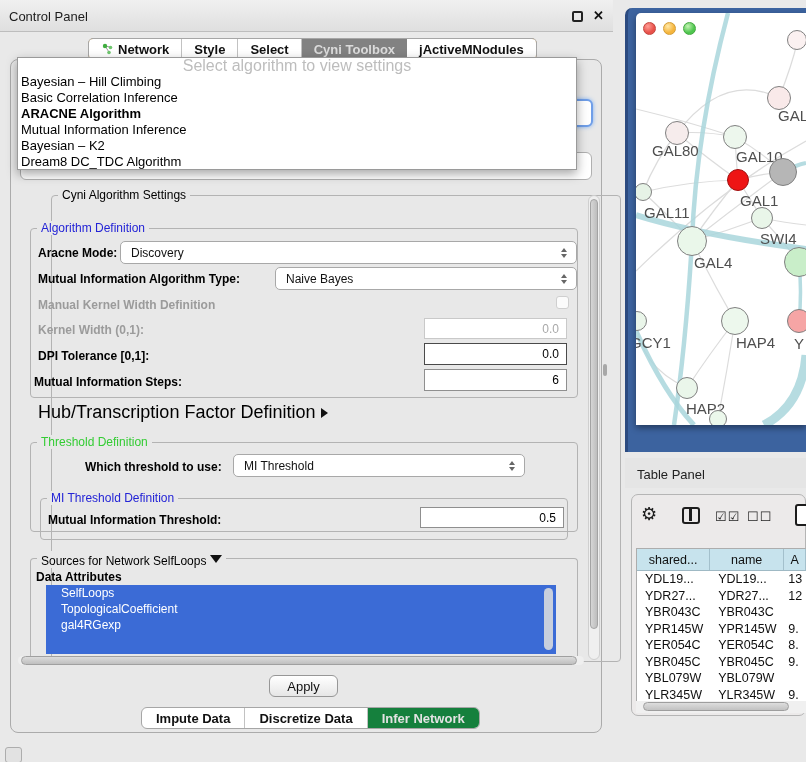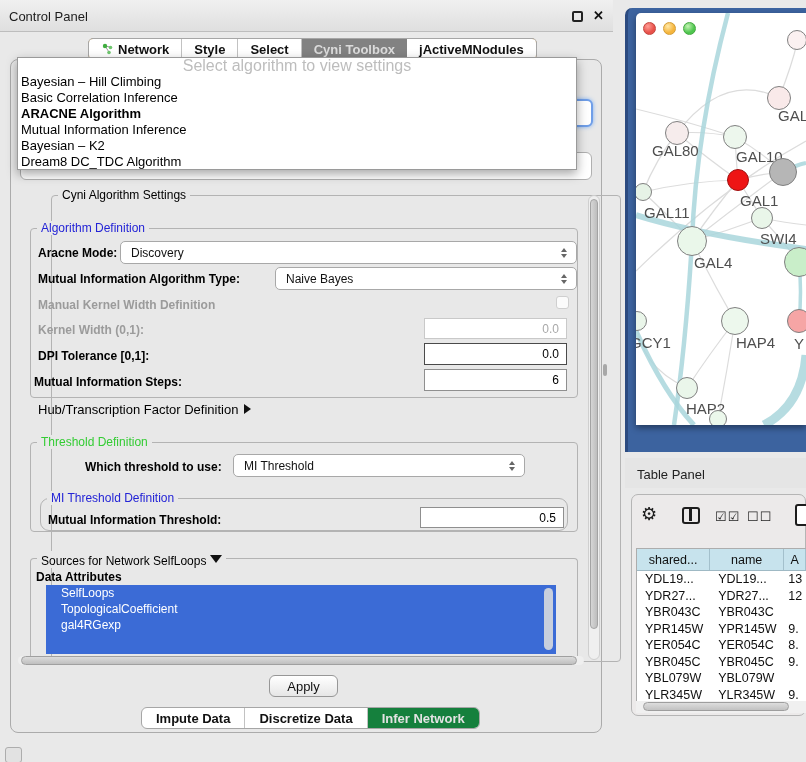--- a/index.html
+++ b/index.html
@@ -38,21 +38,21 @@
   .dd-item.bold { font-weight:bold; }
 
   
   .group { position:absolute; border:1px solid #b3b3b3; border-radius:4px; }
   .glabel { position:absolute; top:-8px; left:6px; background:#e8e8e8; padding:0 4px; font-size:12px; color:#000; white-space:nowrap; }
   .glabel.blue { color:#2323d6; }
   .glabel.green { color:#33cc33; }
 
   .lbl { position:absolute; font-size:12px; font-weight:bold; color:#000; white-space:nowrap; }
   .lbl.disabled { color:#9b9b9b; }
-  .plain { font-weight:normal; font-size:13px; }
+  .plain { font-weight:normal; font-size:18px; }
 
   .combo { position:absolute; background:#fff; border:1px solid #a8a8a8; border-radius:5px;
     font-size:12px; color:#111; display:flex; align-items:center; padding-left:10px; }
   .ud { position:absolute; right:9px; top:50%; transform:translateY(-50%); }
   .ud::before { content:""; display:block; border:3.5px solid transparent; border-bottom:4px solid #666; margin-bottom:2px; }
   .ud::after  { content:""; display:block; border:3.5px solid transparent; border-top:4px solid #666; }
 
   .field { position:absolute; background:#fff; display:flex; align-items:center; justify-content:flex-end;
     font-size:12px; color:#000; padding:0 7px; border:1.5px solid #4a4a4a; }
   .field.dim { border:1px solid #c9c9c9; color:#a9a9a9; }
@@ -222,21 +222,21 @@
   <div class="group" style="left:30px; top:442px; width:548px; height:90px;">
     <span class="glabel green">Threshold Definition</span>
   </div>
 
   <span class="lbl" style="left:85px; top:460px;">Which threshold to use:</span>
   <div class="combo" style="left:233px; top:454px; width:292px; height:23px;">
     <span>MI Threshold</span>
     <span class="ud"></span>
   </div>
 
-  <div class="group" style="left:40px; top:498px; width:528px; height:33px;border-radius:9px;">
+  <div class="group" style="left:40px; top:498px; width:528px; height:42px;">
     <span class="glabel blue">MI Threshold Definition</span>
   </div>
 
   <span class="lbl" style="left:48px; top:513px;">Mutual Information Threshold:</span>
   <div class="field thin" style="left:420px; top:507px; width:144px; height:21px;">
     <span>0.5</span>
   </div>
 
   <div class="group" style="left:30px; top:558px; width:548px; height:103px; border-bottom:none; border-bottom-left-radius:0; border-bottom-right-radius:0;">
     <span class="glabel">

